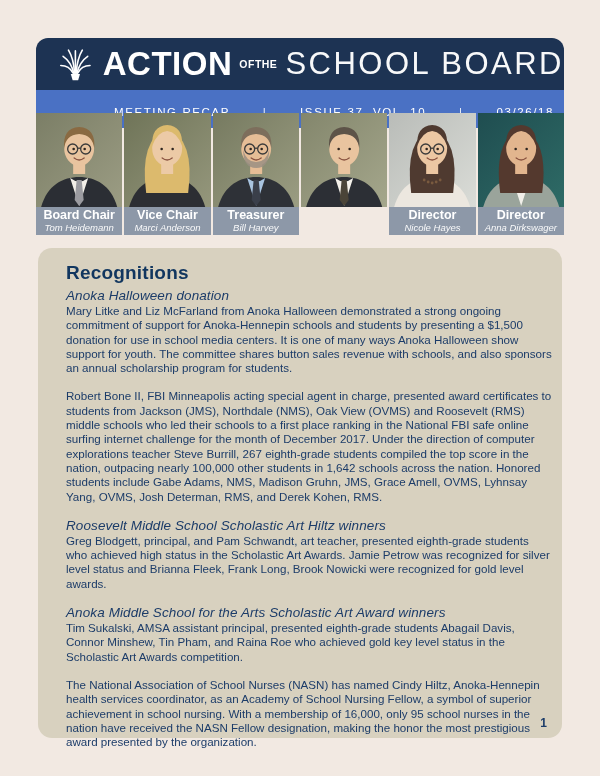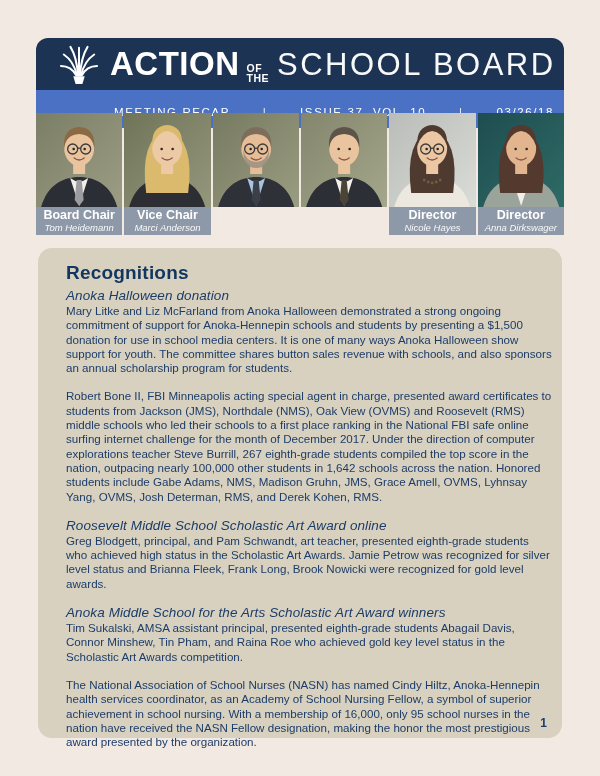--- a/index.html
+++ b/index.html
@@ -12,23 +12,23 @@
   }
   .sheet{width:600px;height:776px;position:relative;overflow:hidden;}
 
   
   .header{position:absolute;left:36px;top:38px;width:528px;}
   .header-top{
     height:52px;background:#1d3353;border-radius:12px 12px 0 0;
     display:flex;align-items:center;
   }
   .logo{margin:0 12px 0 24px;display:block;}
-  .title-row{display:flex;align-items:flex-end;color:#fff;white-space:nowrap;}
+  .title-row{display:flex;align-items:center;color:#fff;white-space:nowrap;}
   .t-action{font-size:33px;font-weight:800;letter-spacing:.5px;}
-  .t-ofthe{display:inline-flex;flex-direction:column;justify-content:center;
+  .t-ofthe{display:inline-flex;flex-direction:row;justify-content:center;
     font-size:10.5px;font-weight:700;line-height:10px;margin:0 8px 0 7px;letter-spacing:.5px;}
   .t-rest{font-size:31px;font-weight:400;letter-spacing:2.5px;opacity:.97;}
 
   .header-bar{
     height:22px;background:#4a71c4;color:#fff;
     display:flex;align-items:flex-start;justify-content:space-between;
     padding:16px 10px 0 78px;font-size:11.5px;letter-spacing:1.6px;
   }
   .header-bar .sep{opacity:.9;}
 
@@ -187,20 +187,24 @@
               <circle cx="49.5" cy="36" r="1.3"></circle>
             </g>
             <g stroke="#3a3a3a" fill="none" stroke-width="1.3">
               <circle cx="37.5" cy="36" r="5"></circle>
               <circle cx="50.5" cy="36" r="5"></circle>
               <path d="M42.5,35.2 h3"></path>
             </g>
             <path d="M39,45 Q44,49 49,45" stroke="#8a5341" stroke-width="1.3" fill="none" stroke-linecap="round"></path>
           </svg>
         </div>
+      <div class="label">
+        <div class="role">Treasurer</div>
+        <div class="name">Bill Harvey</div>
+      </div>
     </div>
     <div class="member-card">
       <div class="photo">
           <svg viewBox="0 0 88 94" preserveAspectRatio="xMidYMid slice">
             <defs>
               <linearGradient id="pbg3" x1="0" y1="0" x2="1" y2="1">
                 <stop offset="0" stop-color="#83866c"></stop>
                 <stop offset="1" stop-color="#a5a78c"></stop>
               </linearGradient>
             </defs>
@@ -294,21 +298,21 @@
     <section>
       <h3>Anoka Halloween donation</h3>
       <p>Mary Litke and Liz McFarland from Anoka Halloween demonstrated a strong ongoing commitment of support for Anoka-Hennepin schools and students by presenting a $1,500 donation for use in school media centers. It is one of many ways Anoka Halloween show support for youth. The committee shares button sales revenue with schools, and also sponsors an annual scholarship program for students.</p>
     </section>
 
     <section>
       <p>Robert Bone II, FBI Minneapolis acting special agent in charge, presented award certificates to students from Jackson (JMS), Northdale (NMS), Oak View (OVMS) and Roosevelt (RMS) middle schools who led their schools to a first place ranking in the National FBI safe online surfing internet challenge for the month of December 2017. Under the direction of computer explorations teacher Steve Burrill, 267 eighth-grade students compiled the top score in the nation, outpacing nearly 100,000 other students in 1,642 schools across the nation. Honored students include Gabe Adams, NMS, Madison Gruhn, JMS, Grace Amell, OVMS, Lyhnsay Yang, OVMS, Josh Determan, RMS, and Derek Kohen, RMS.</p>
     </section>
 
     <section>
-      <h3>Roosevelt Middle School Scholastic Art Award online</h3>
+      <h3>Roosevelt Middle School Scholastic Art Hiltz winners</h3>
       <p>Greg Blodgett, principal, and Pam Schwandt, art teacher, presented eighth-grade students who achieved high status in the Scholastic Art Awards. Jamie Petrow was recognized for silver level status and Brianna Fleek, Frank Long, Brook Nowicki were recognized for gold level awards.</p>
     </section>
 
     <section>
       <h3>Anoka Middle School for the Arts Scholastic Art Award winners</h3>
       <p>Tim Sukalski, AMSA assistant principal, presented eighth-grade students Abagail Davis, Connor Minshew, Tin Pham, and Raina Roe who achieved gold key level status in the Scholastic Art Awards competition.</p>
     </section>
 
     <section>
       <p>The National Association of School Nurses (NASN) has named Cindy Hiltz, Anoka-Hennepin health services coordinator, as an Academy of School Nursing Fellow, a symbol of superior achievement in school nursing. With a membership of 16,000, only 95 school nurses in the nation have received the NASN Fellow designation, making the honor the most prestigious award presented by the organization.</p>

